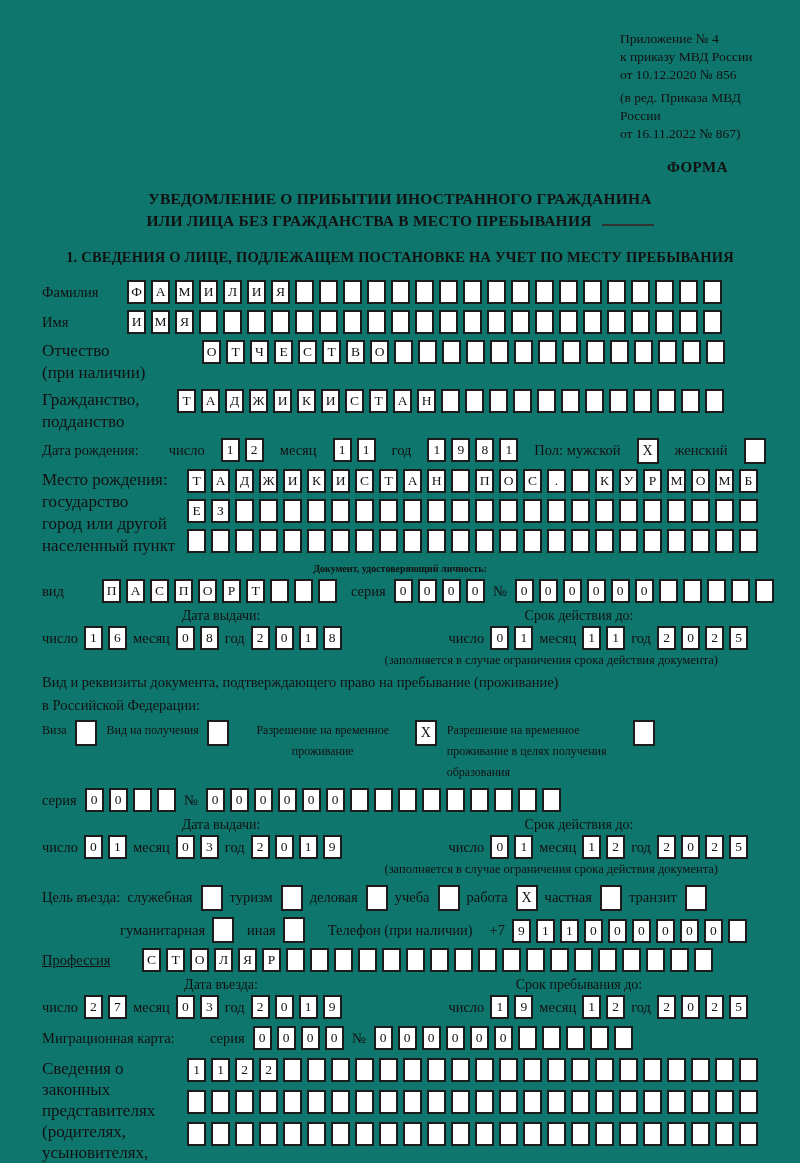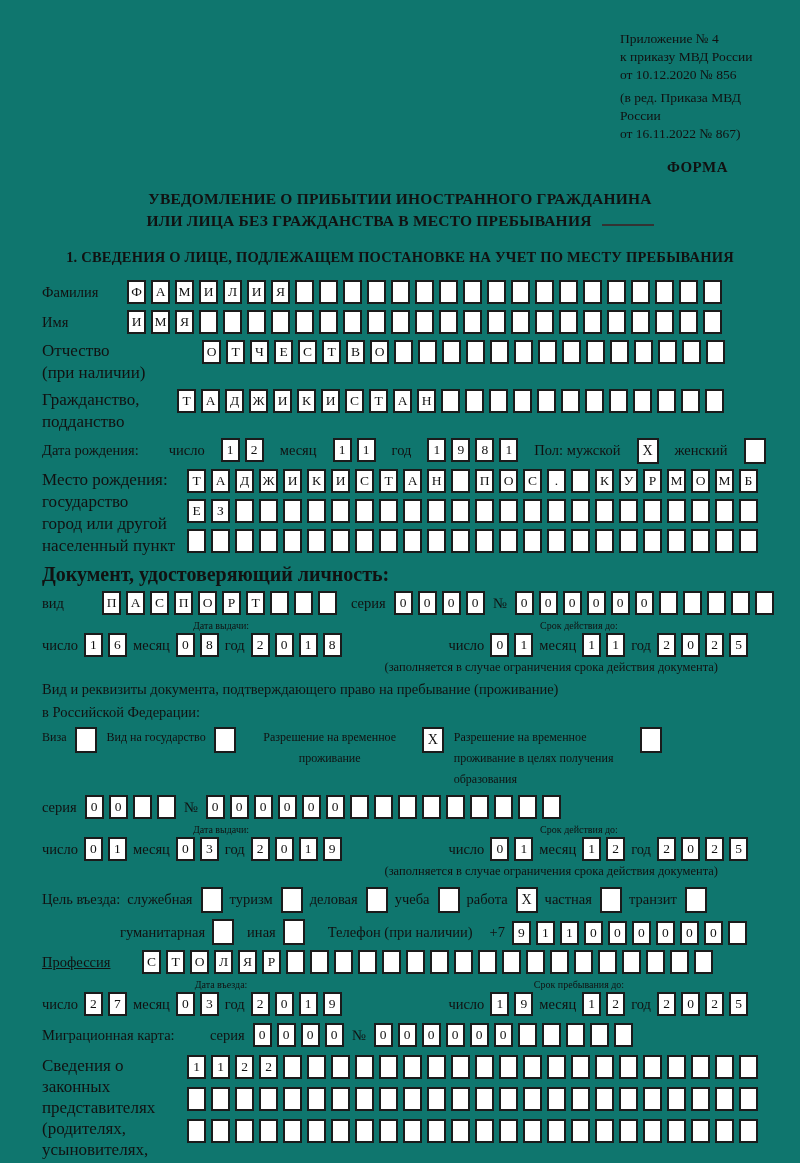--- a/index.html
+++ b/index.html
@@ -25,22 +25,22 @@
   .cell {
     width:19px; height:24px; border:2px solid #1b1b1b; flex:none;
     font-size:13.5px; line-height:20px; text-align:center; background:#fff;
   }
   .cb {
     display:inline-block; width:22px; height:26px; border:2px solid #1b1b1b;
     font-size:14px; line-height:22px; text-align:center; flex:none; background:#fff;
   }
   .boxcol { display:flex; flex-direction:column; gap:6px; }
 
-  .docheading { font-weight:bold; font-size:20px; margin-top:6px; }
-  .dhead { display:flex; margin-top:4px; font-size:10px; }
+  .docheading { text-align:center; font-weight:bold; font-size:10px; margin-top:6px; }
+  .dhead { display:flex; margin-top:4px; font-size:14px; }
   .dhead span { width:50%; text-align:center; }
   .drow { display:flex; justify-content:space-between; margin-top:2px; padding-right:10px; }
   .dgrp { display:flex; align-items:center; gap:6px; }
   .dgrp .slbl { font-size:14.5px; white-space:nowrap; }
   .note { font-size:12.5px; text-align:right; padding-right:40px; margin-top:3px; }
   .plain { font-size:14.5px; margin-top:6px; }
 
   .opts { margin-top:6px; gap:10px; }
   .opt { display:flex; align-items:flex-start; gap:8px; flex:none; }
   .optlbl { font-size:12px; line-height:21px; }
@@ -398,21 +398,21 @@
 
   <div class="plain">Вид и реквизиты документа, подтверждающего право на пребывание (проживание)</div>
   <div class="plain">в Российской Федерации:</div>
 
   <div class="frow opts">
     <span class="opt">
       <span class="optlbl">Виза</span>
       <span class="cb"></span>
     </span>
     <span class="opt">
-      <span class="optlbl">Вид на государство</span>
+      <span class="optlbl">Вид на получения</span>
       <span class="cb"></span>
     </span>
     <span class="opt">
       <span class="optlbl optw1">Разрешение на временное проживание</span>
       <span class="cb">X</span>
     </span>
     <span class="opt">
       <span class="optlbl optw2">Разрешение на временное проживание в целях получения образования</span>
       <span class="cb"></span>
     </span>

